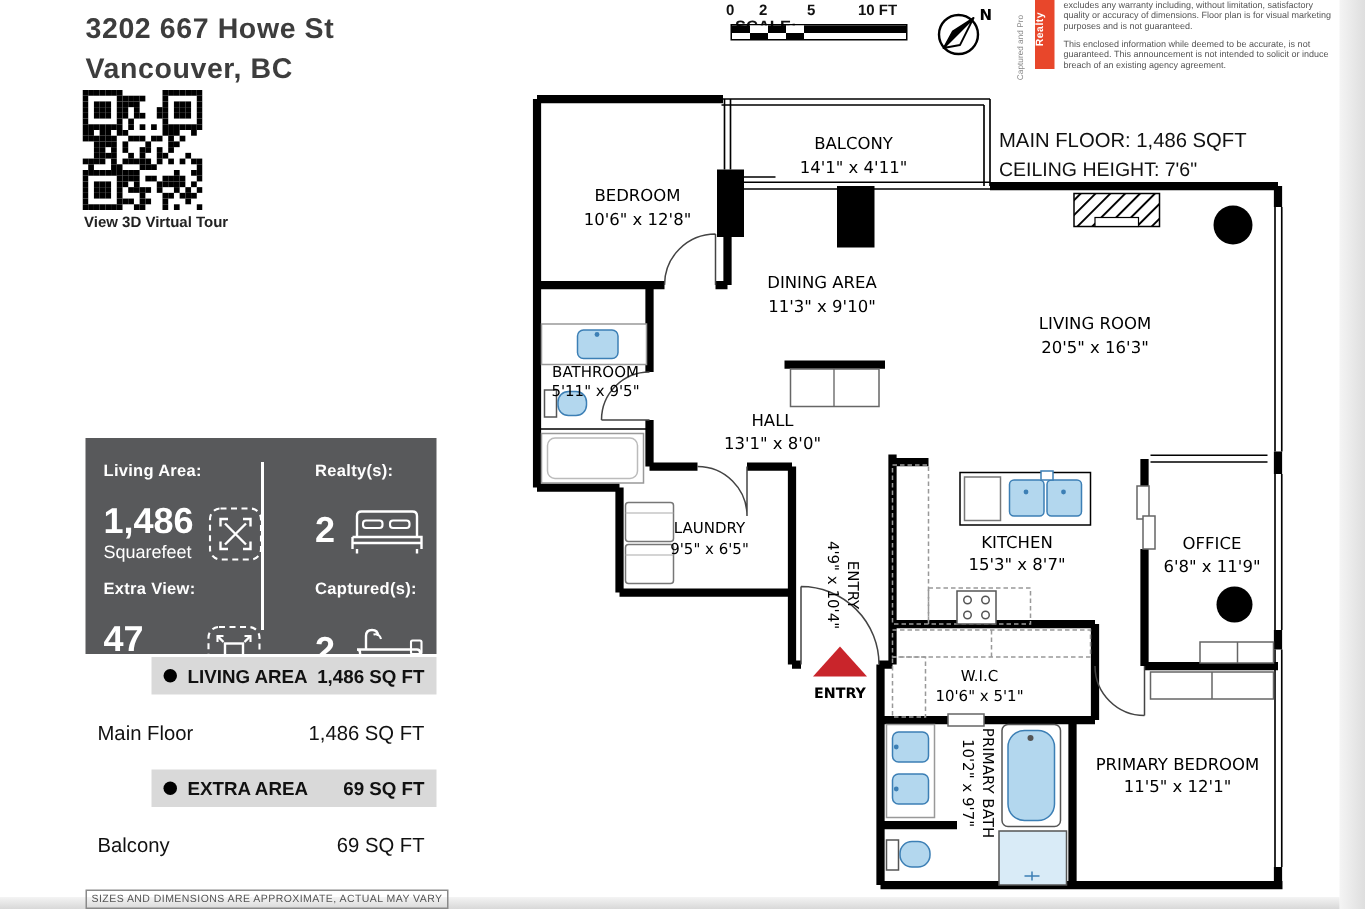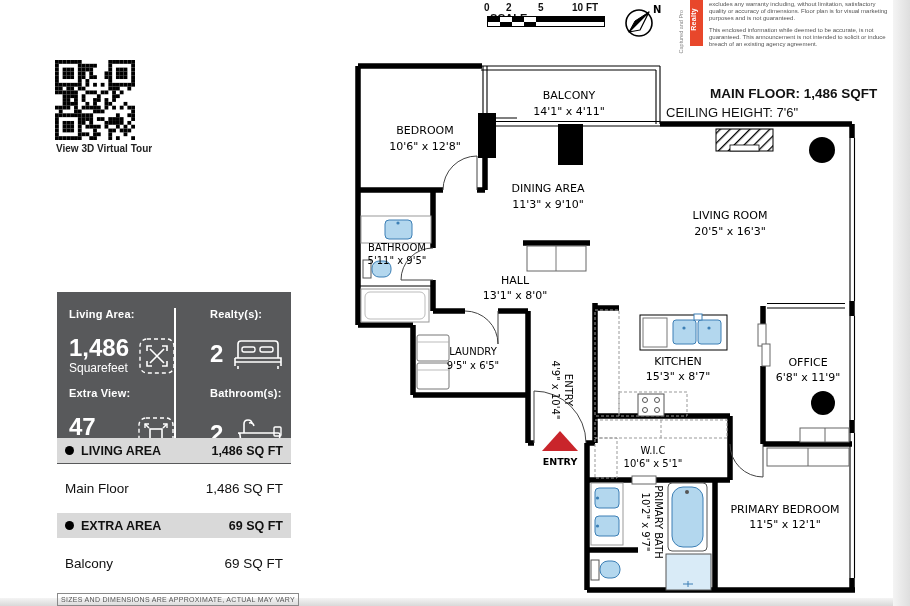--- a/index.html
+++ b/index.html
@@ -32,55 +32,59 @@
     transform-origin:0 0;font-size:5.5px;color:#888;white-space:nowrap;}
   .badge{left:690px;top:0;width:13px;height:46px;background:#E8472B;}
   .badge span{display:inline-block;transform:rotate(-90deg) translate(-100%,0);
     transform-origin:0 0;font-size:7px;font-weight:bold;color:#fff;white-space:nowrap;
     padding-left:2px;letter-spacing:.3px;}
   
   .disclaimer{left:709px;top:1px;width:183px;font-size:6px;line-height:7.2px;color:#555;}
   .disclaimer p{margin:0 0 4px 0;}
   
   .plan-header{left:666px;top:84px;line-height:19px;}
-  .plan-header .l1{font-size:13.5px;font-weight:bold;margin-left:44px;}
+  .plan-header .l1{font-size:13.5px;font-weight:normal;}
   .plan-header .l2{font-size:13px;}
   
-  .statcard{left:57px;top:292px;width:234px;height:172px;background:#58595B;
+  .statcard{left:57px;top:292px;width:234px;height:144px;background:#58595B;
     display:grid;grid-template-columns:1fr 1fr;padding:10px 0;box-sizing:border-box;}
   .statcard .divider{position:absolute;left:50%;top:16px;bottom:16px;width:2px;background:#fff;}
   .statcell{color:#fff;padding:6px 12px;}
   .statcell .slabel{font-size:11px;font-weight:bold;letter-spacing:.2px;margin-bottom:2px;}
   .valrow{display:flex;align-items:center;gap:9px;margin-top:16px;}
   .bignum{font-size:24px;font-weight:bold;line-height:24px;}
   .unit{font-size:12px;font-weight:normal;margin-top:1px;}
   
   .areatable{left:57px;top:438px;width:234px;}
   .tbl-header{display:flex;justify-content:space-between;align-items:center;
-    background:#D9D9D9;height:25px;padding:0 8px;font-size:12.5px;font-weight:bold;}
+    background:#D9D9D9;height:25px;padding:0 8px;font-size:12.5px;font-weight:bold;margin-left:44px;}
   .tbl-header .left{display:flex;align-items:center;gap:7px;}
   .bullet{width:9px;height:9px;border-radius:50%;background:#000;display:inline-block;}
   .tbl-row{display:flex;justify-content:space-between;align-items:center;
     height:24px;padding:0 8px;margin:13px 0;font-size:13.5px;}
   .footnote{display:inline-block;margin-top:1px;border:1px solid #8a8a8a;color:#555;
     font-size:7px;letter-spacing:.3px;padding:2px 3px;white-space:nowrap;}
   
   .plan{left:355px;top:58px;}
   .roomname{font-family:"DejaVu Sans",sans-serif;font-size:11px;fill:#000;text-anchor:middle;}
   .roomdims{font-family:"DejaVu Sans",sans-serif;font-size:11px;fill:#000;text-anchor:middle;}
   .small{font-size:10px;}
 </style>
 </head>
 <body>
 
 <div id="stage">
 
   <div class="abs edge-right"></div>
   <div class="abs edge-bottom"></div>
 
+  <div class="abs address">
+    <div>3202 667 Howe St</div>
+    <div>Vancouver, BC</div>
+  </div>
 
   <svg class="abs qr" viewBox="0 0 84 84">
     <rect x="0" y="0" width="84" height="84" fill="#fff"></rect>
     <g>
         <rect x="0" y="0" width="4" height="4" fill="#000"></rect>
         <rect x="4" y="0" width="4" height="4" fill="#000"></rect>
         <rect x="8" y="0" width="4" height="4" fill="#000"></rect>
         <rect x="12" y="0" width="4" height="4" fill="#000"></rect>
         <rect x="16" y="0" width="4" height="4" fill="#000"></rect>
         <rect x="20" y="0" width="4" height="4" fill="#000"></rect>
@@ -554,21 +558,21 @@
         <svg width="38" height="38" viewBox="0 0 38 38">
           <rect x="2" y="2" width="34" height="34" rx="7" fill="none" stroke="#fff" stroke-width="1.4" stroke-dasharray="4,3"></rect>
           <rect x="13" y="13" width="12" height="12" fill="none" stroke="#fff" stroke-width="1.6"></rect>
           <path d="M8 8 l4 4 M30 8 l-4 4 M8 30 l4-4 M30 30 l-4-4" stroke="#fff" stroke-width="1.6"></path>
           <path d="M8 12 V8 H12 M26 8 h4 v4 M30 26 v4 h-4 M12 30 H8 v-4" stroke="#fff" stroke-width="1.4" fill="none"></path>
         </svg>
       </div>
     </div>
 
     <div class="statcell" style="padding-left:22px;">
-      <div class="slabel">Bathroom(s):</div>
+      <div class="slabel">Captured(s):</div>
       <div class="valrow">
         <div class="bignum">2</div>
         <svg width="52" height="38" viewBox="0 0 52 38">
           <path d="M4 18 h40 q2 0 2 2 0 8-8 10 H14 q-8-2-8-10 0-2-2-2z" fill="none" stroke="#fff" stroke-width="1.6" transform="translate(2,0)"></path>
           <path d="M12 30 l-3 5 M42 30 l3 5" stroke="#fff" stroke-width="1.6"></path>
           <path d="M12 18 V9 q0-4 4-4 4 0 4 4" fill="none" stroke="#fff" stroke-width="1.6"></path>
           <path d="M17 8 q4-1 5 3" fill="none" stroke="#fff" stroke-width="1.4"></path>
           <rect x="42" y="12" width="7" height="9" rx="1" fill="none" stroke="#fff" stroke-width="1.4"></rect>
         </svg>
       </div>

